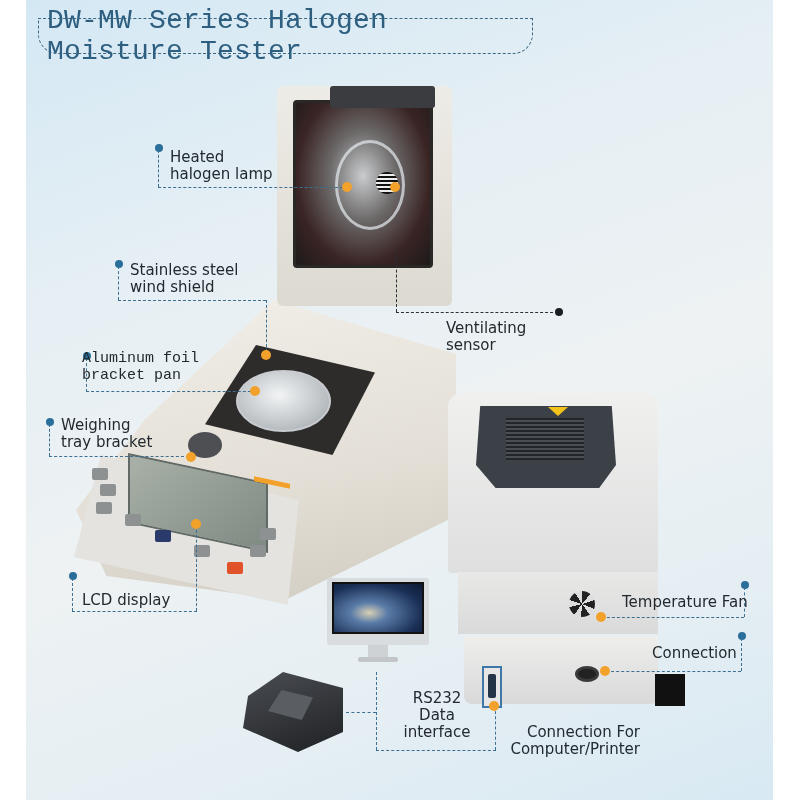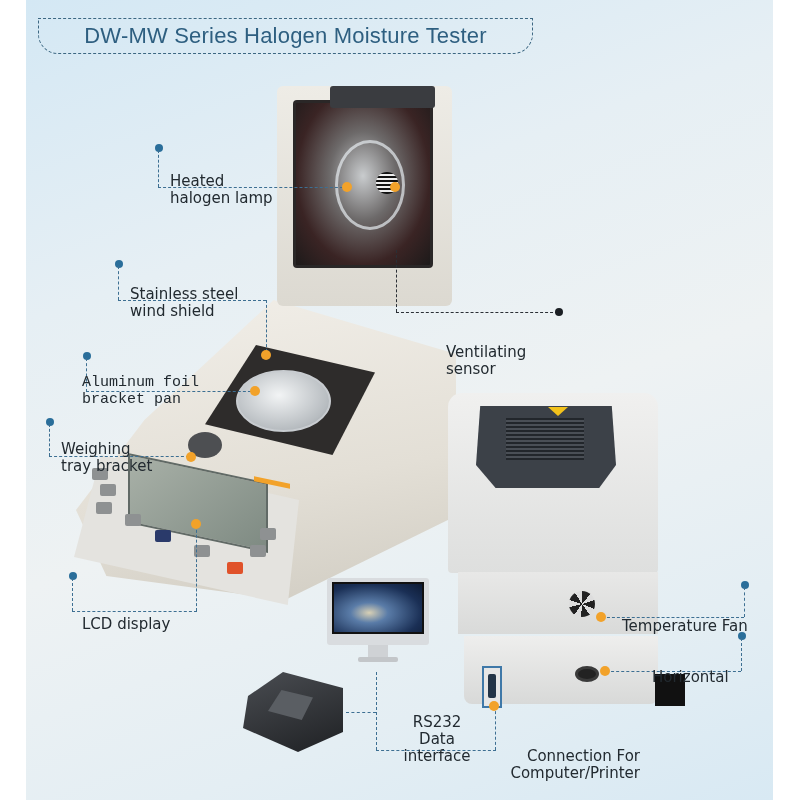--- a/index.html
+++ b/index.html
@@ -5,26 +5,26 @@
   * { box-sizing: border-box; margin: 0; padding: 0; }
   html, body { width: 800px; height: 800px; background: #ffffff; overflow: hidden; }
   body { font-family: "DejaVu Sans", sans-serif; position: relative; }
   .canvas {
     position: absolute; left: 26px; top: 0; width: 747px; height: 800px;
     background: linear-gradient(160deg, #d4e8f4 0%, #e6eff4 30%, #eef2f3 55%, #e4eef3 80%, #d8e9f3 100%);
     overflow: hidden;
   }
   .title-wrap { position: absolute; left: 10px; top: 18px; width: 495px; height: 36px; border: 1.3px dashed #3c6782; border-radius: 0 0 20px 20px; }
   .title-text {
-    position: absolute; left: 0; top: 0; width: 100%; height: 100%;
+    position: absolute; left: 8px; top: 0; width: 100%; height: 100%;
     display: flex; align-items: center; justify-content: center;
-    font-family: Liberation Sans, sans-serif; font-size: 22px; color: #2e5f80; letter-spacing: 0.2px;
-  }
-
-  .label { position: absolute; font-family: "DejaVu Sans", sans-serif; font-size: 15px; line-height: 17px; color: #222a30; font-weight: 500; margin-top: 24px; }
+    font-family: Liberation Mono, monospace; font-size: 28px; color: #2e5f80; letter-spacing: 0.2px;
+  }
+
+  .label { position: absolute; font-family: "DejaVu Sans", sans-serif; font-size: 15px; line-height: 17px; color: #222a30; font-weight: 500; }
   .dot-blue { position: absolute; width: 8px; height: 8px; border-radius: 50%; background: #2a6e9a; }
   .dot-orange { position: absolute; width: 10px; height: 10px; border-radius: 50%; background: #f2a22a; }
   .dot-black { position: absolute; width: 8px; height: 8px; border-radius: 50%; background: #1b1f24; }
   .hline { position: absolute; height: 0; border-top: 1.5px dashed #3d6f92; }
   .vline { position: absolute; width: 0; border-left: 1.5px dashed #3d6f92; }
   .hline.dark { border-top-color: #2a2f35; }
   .vline.dark { border-left-color: #2a2f35; }
   .lid {
     position: absolute; left: 277px; top: 86px; width: 175px; height: 220px;
     background: linear-gradient(180deg, #eeece6, #dcd9d1); border-radius: 6px;
@@ -220,21 +220,21 @@
 <div class="hline" style="left:602px;top:617px;width:142px;"></div>
 <div class="label" style="left:622px;top:594px;">
   <div>Temperature Fan</div>
 </div>
 <div class="dot-orange" style="left:596px;top:612px;"></div>
 
 <div class="dot-blue" style="left:738px;top:632px;"></div>
 <div class="vline" style="left:741px;top:638px;height:33px;"></div>
 <div class="hline" style="left:606px;top:671px;width:135px;"></div>
 <div class="label" style="left:652px;top:645px;">
-  <div>Horizontal</div>
+  <div>Connection</div>
 </div>
 <div class="dot-orange" style="left:600px;top:666px;"></div>
 
 <div class="vline" style="left:376px;top:672px;height:78px;"></div>
 <div class="hline" style="left:376px;top:750px;width:120px;"></div>
 <div class="vline" style="left:495px;top:706px;height:44px;"></div>
 <div class="hline" style="left:346px;top:712px;width:30px;"></div>
 <div class="label" style="left:402px;top:690px;text-align:center;width:70px;">
   <div>RS232</div>
   <div>Data</div>

